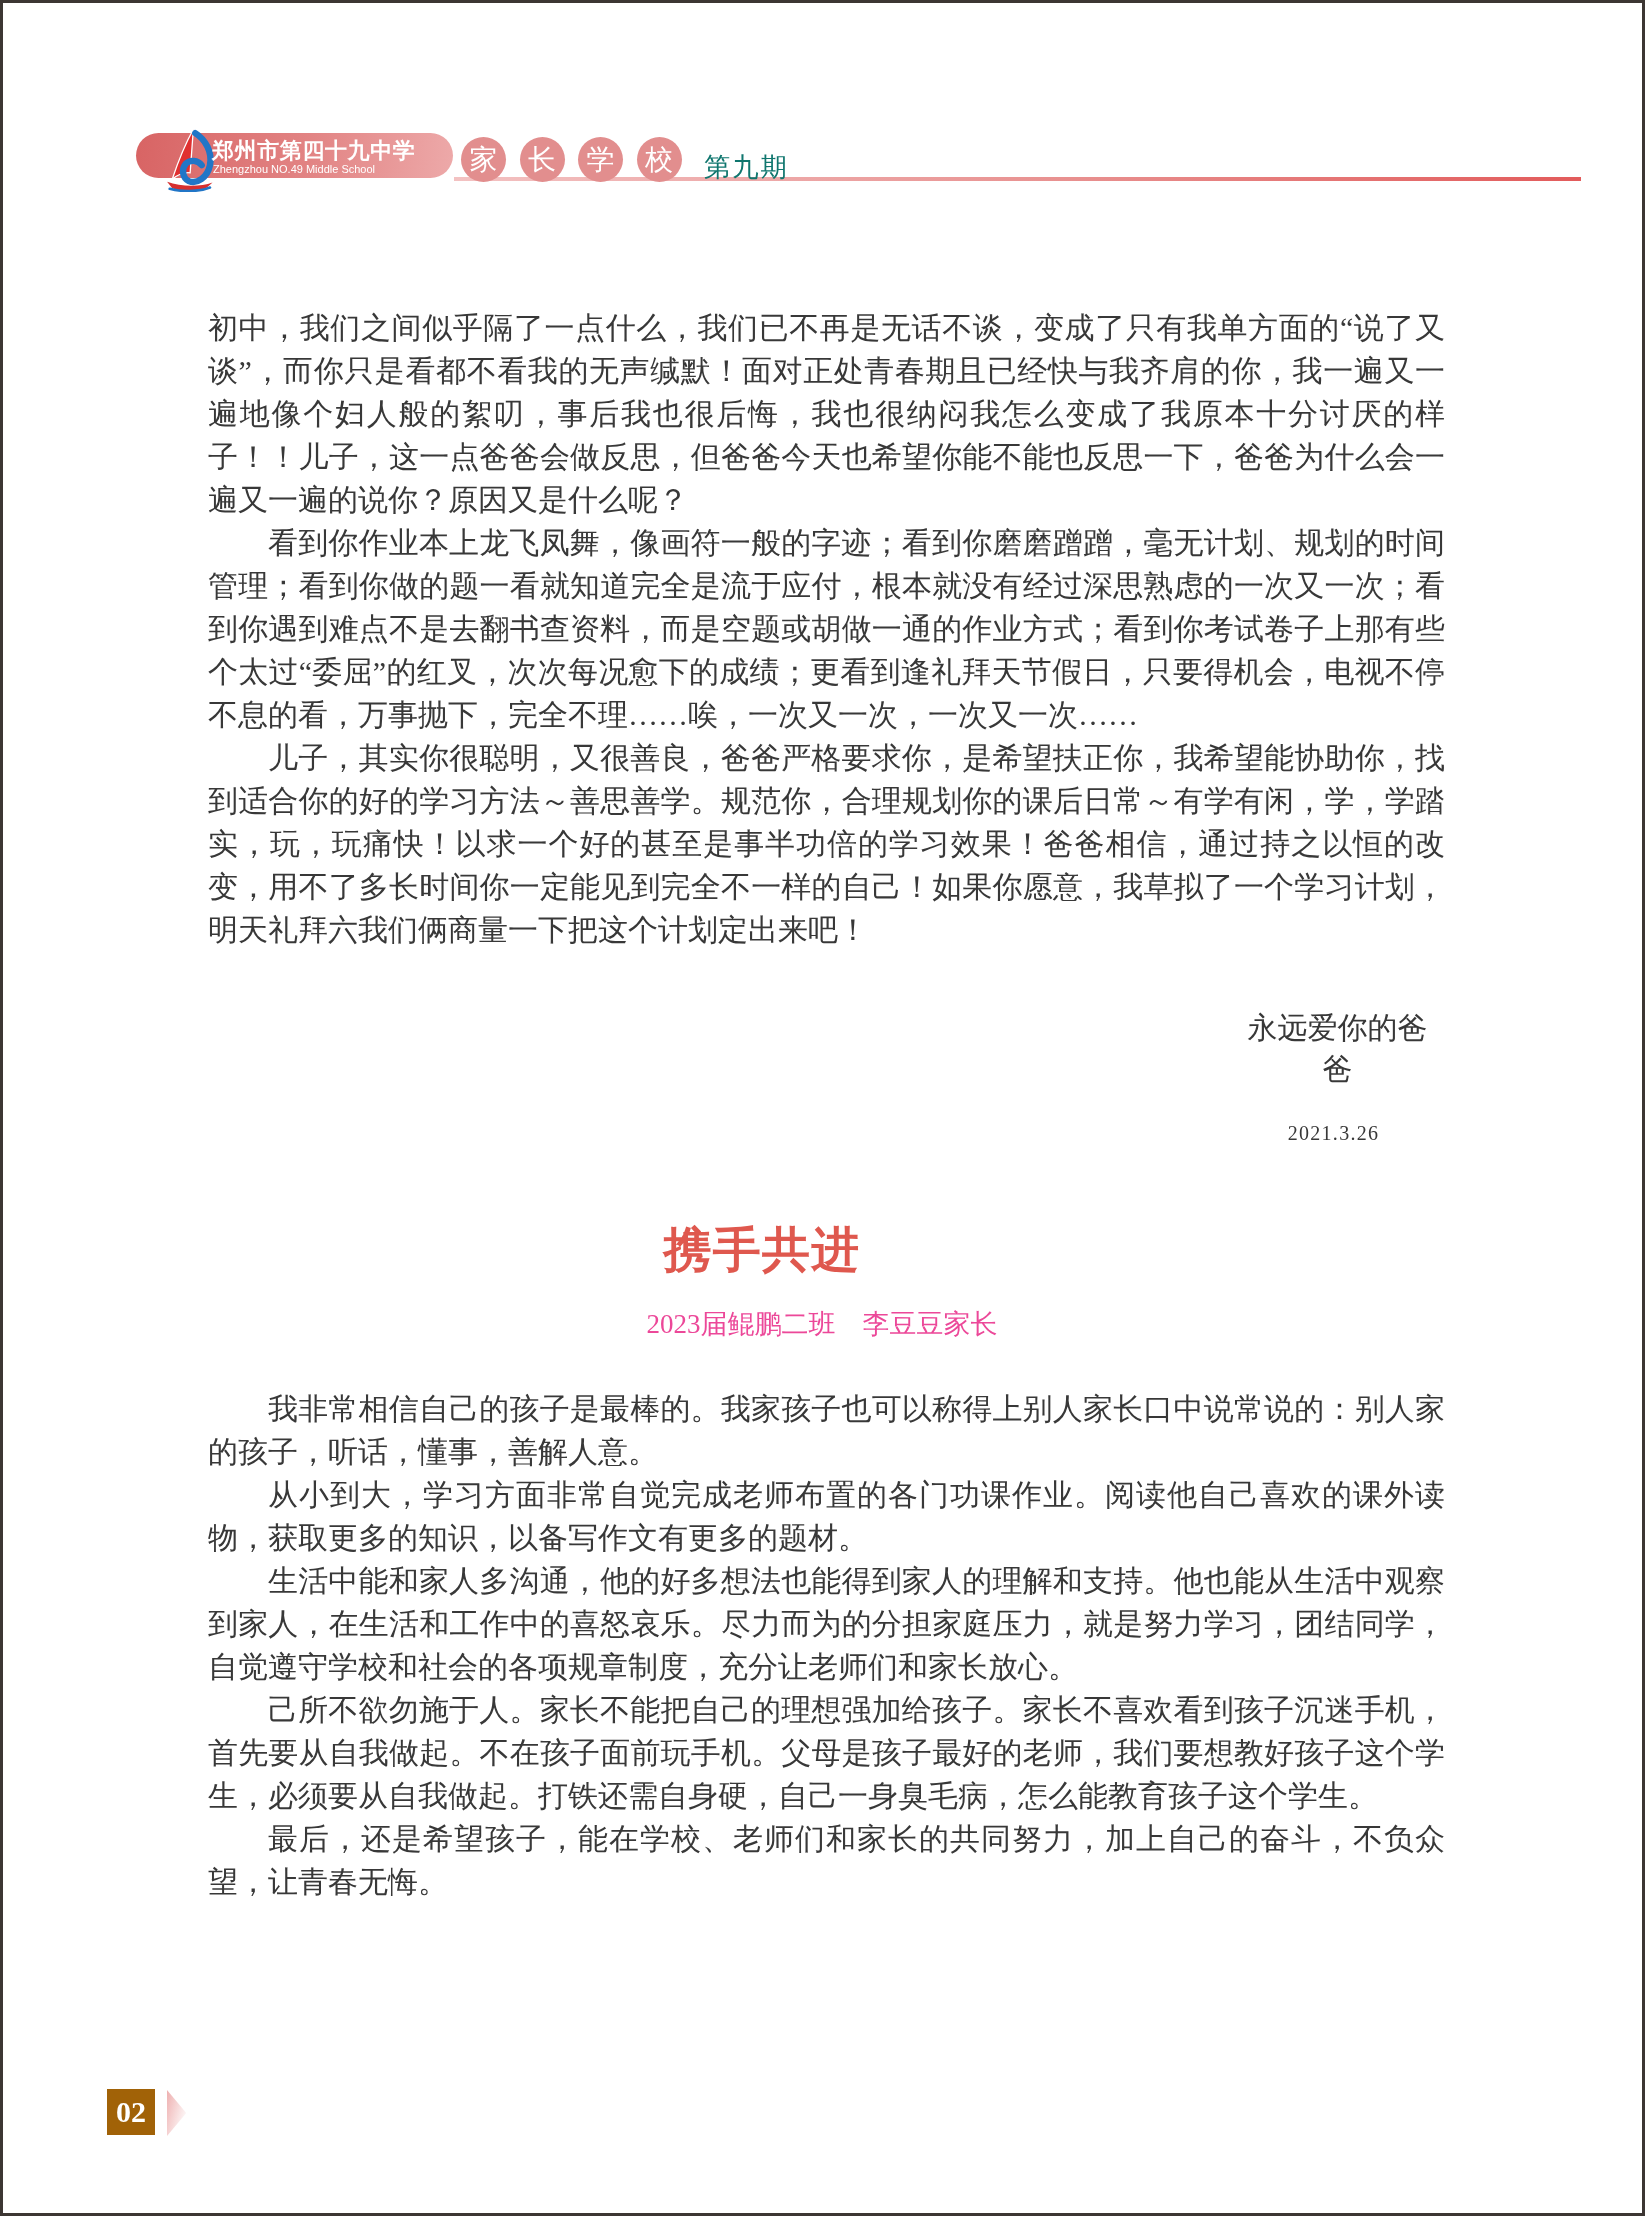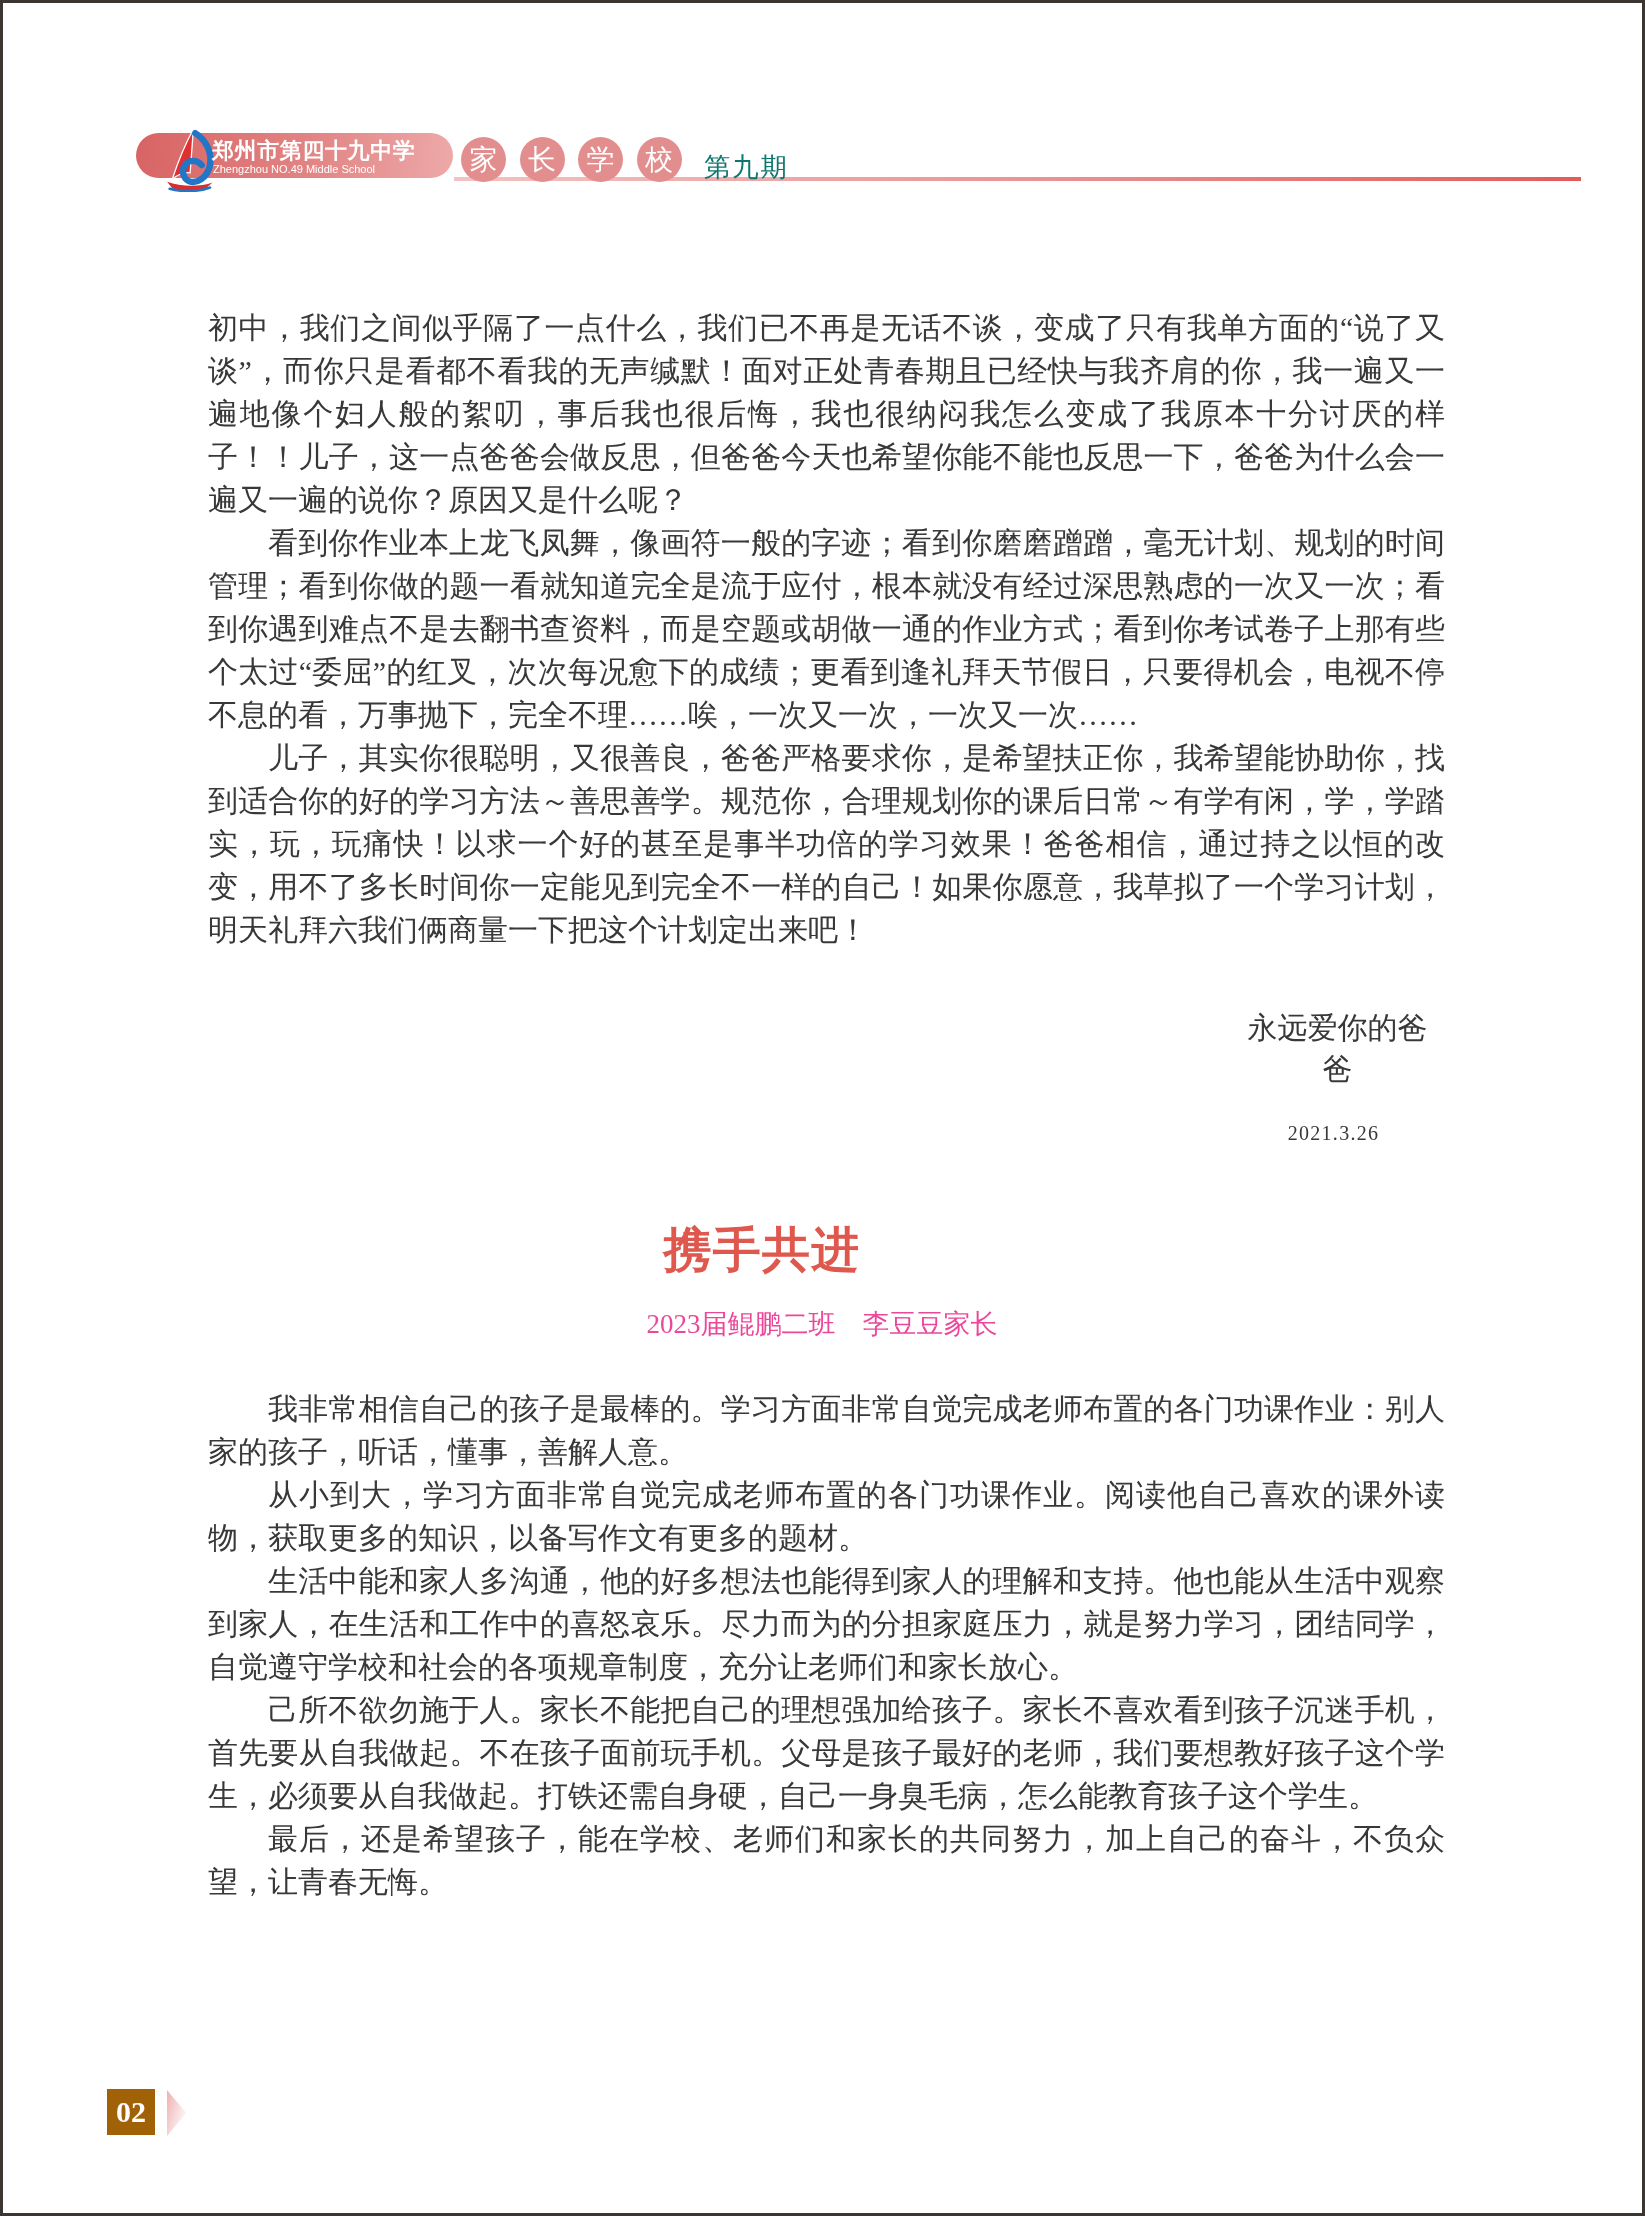--- a/index.html
+++ b/index.html
@@ -144,21 +144,21 @@
 
   <div class="sign-block">
     <div class="sign-name">永远爱你的爸爸</div>
     <div class="sign-date">2021.3.26</div>
   </div>
 
   <h2 class="article-title">携手共进</h2>
   <div class="article-byline">2023届鲲鹏二班　李豆豆家长</div>
 
   <div class="article-flow">
-      <p>我非常相信自己的孩子是最棒的。学习方面非常自觉完成老师布置的各门功课作业：别人家的孩子，听话，懂事，善解人意。</p>
+      <p>我非常相信自己的孩子是最棒的。我家孩子也可以称得上别人家长口中说常说的：别人家的孩子，听话，懂事，善解人意。</p>
       <p>从小到大，学习方面非常自觉完成老师布置的各门功课作业。阅读他自己喜欢的课外读物，获取更多的知识，以备写作文有更多的题材。</p>
       <p>生活中能和家人多沟通，他的好多想法也能得到家人的理解和支持。他也能从生活中观察到家人，在生活和工作中的喜怒哀乐。尽力而为的分担家庭压力，就是努力学习，团结同学，自觉遵守学校和社会的各项规章制度，充分让老师们和家长放心。</p>
       <p>己所不欲勿施于人。家长不能把自己的理想强加给孩子。家长不喜欢看到孩子沉迷手机，首先要从自我做起。不在孩子面前玩手机。父母是孩子最好的老师，我们要想教好孩子这个学生，必须要从自我做起。打铁还需自身硬，自己一身臭毛病，怎么能教育孩子这个学生。</p>
       <p>最后，还是希望孩子，能在学校、老师们和家长的共同努力，加上自己的奋斗，不负众望，让青春无悔。</p>
     </div>
 
   <div class="pagenum">02</div>
   <div class="pagearrow"></div>
 
 </div>

